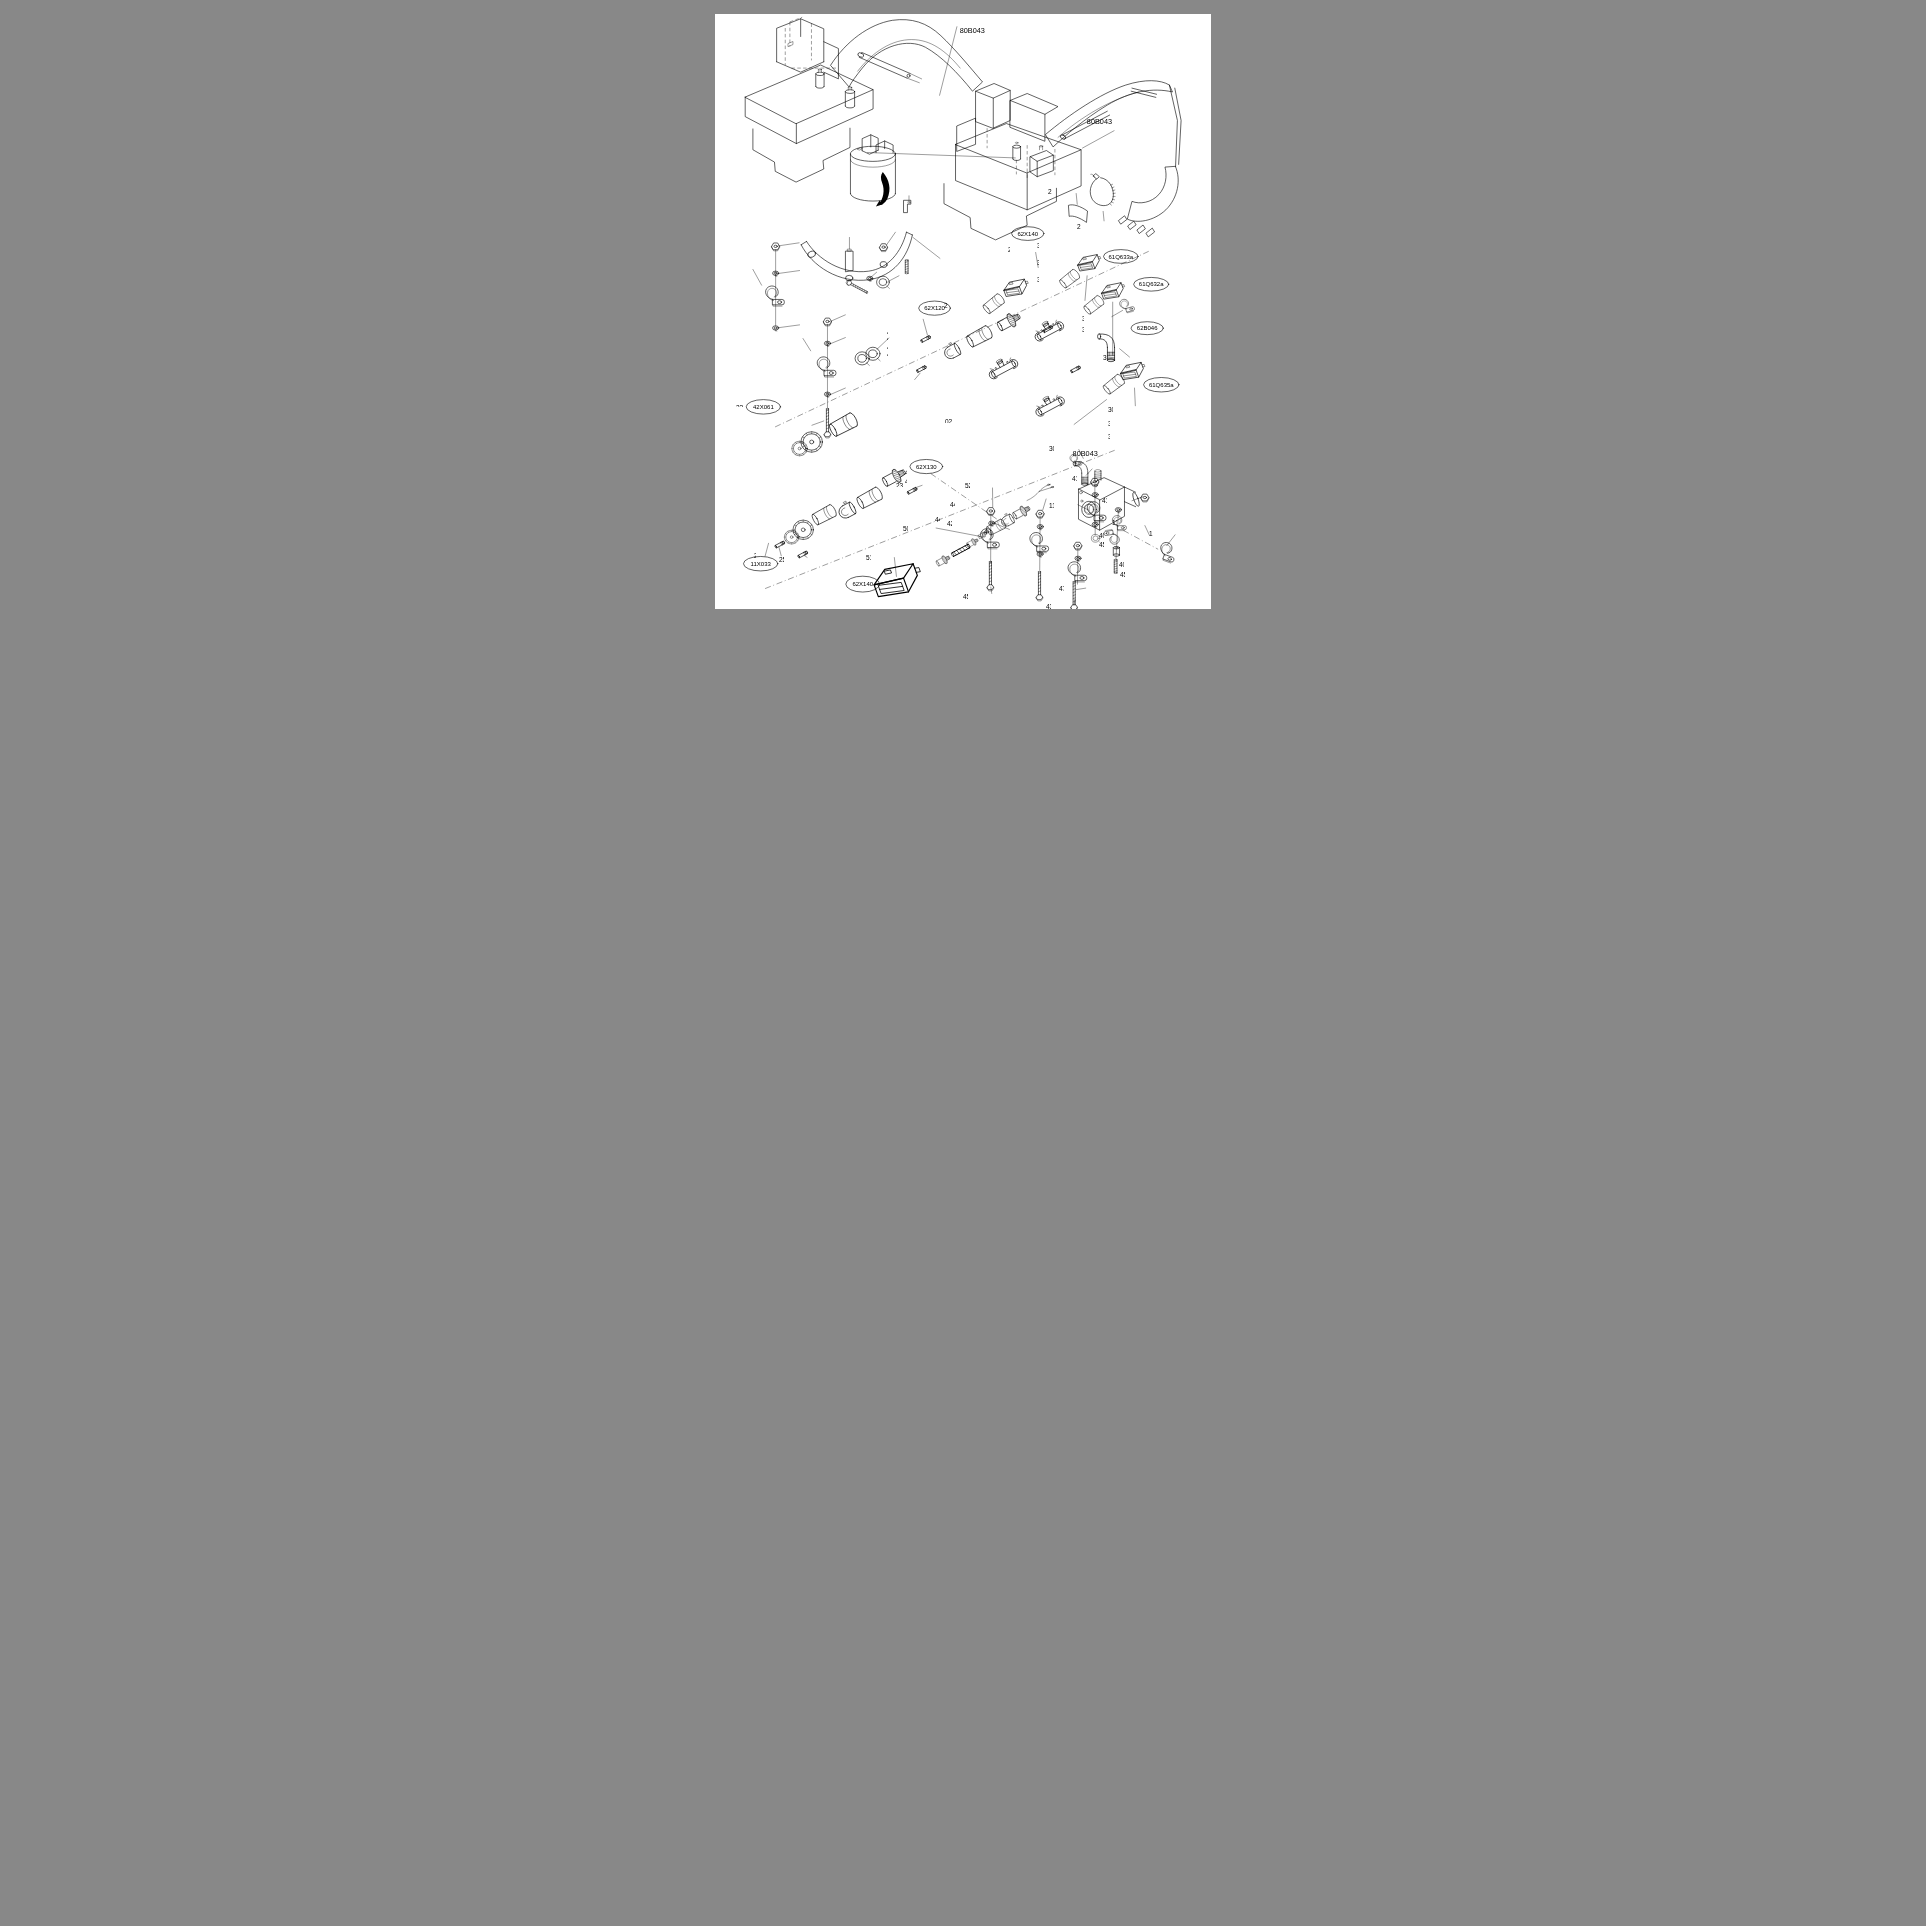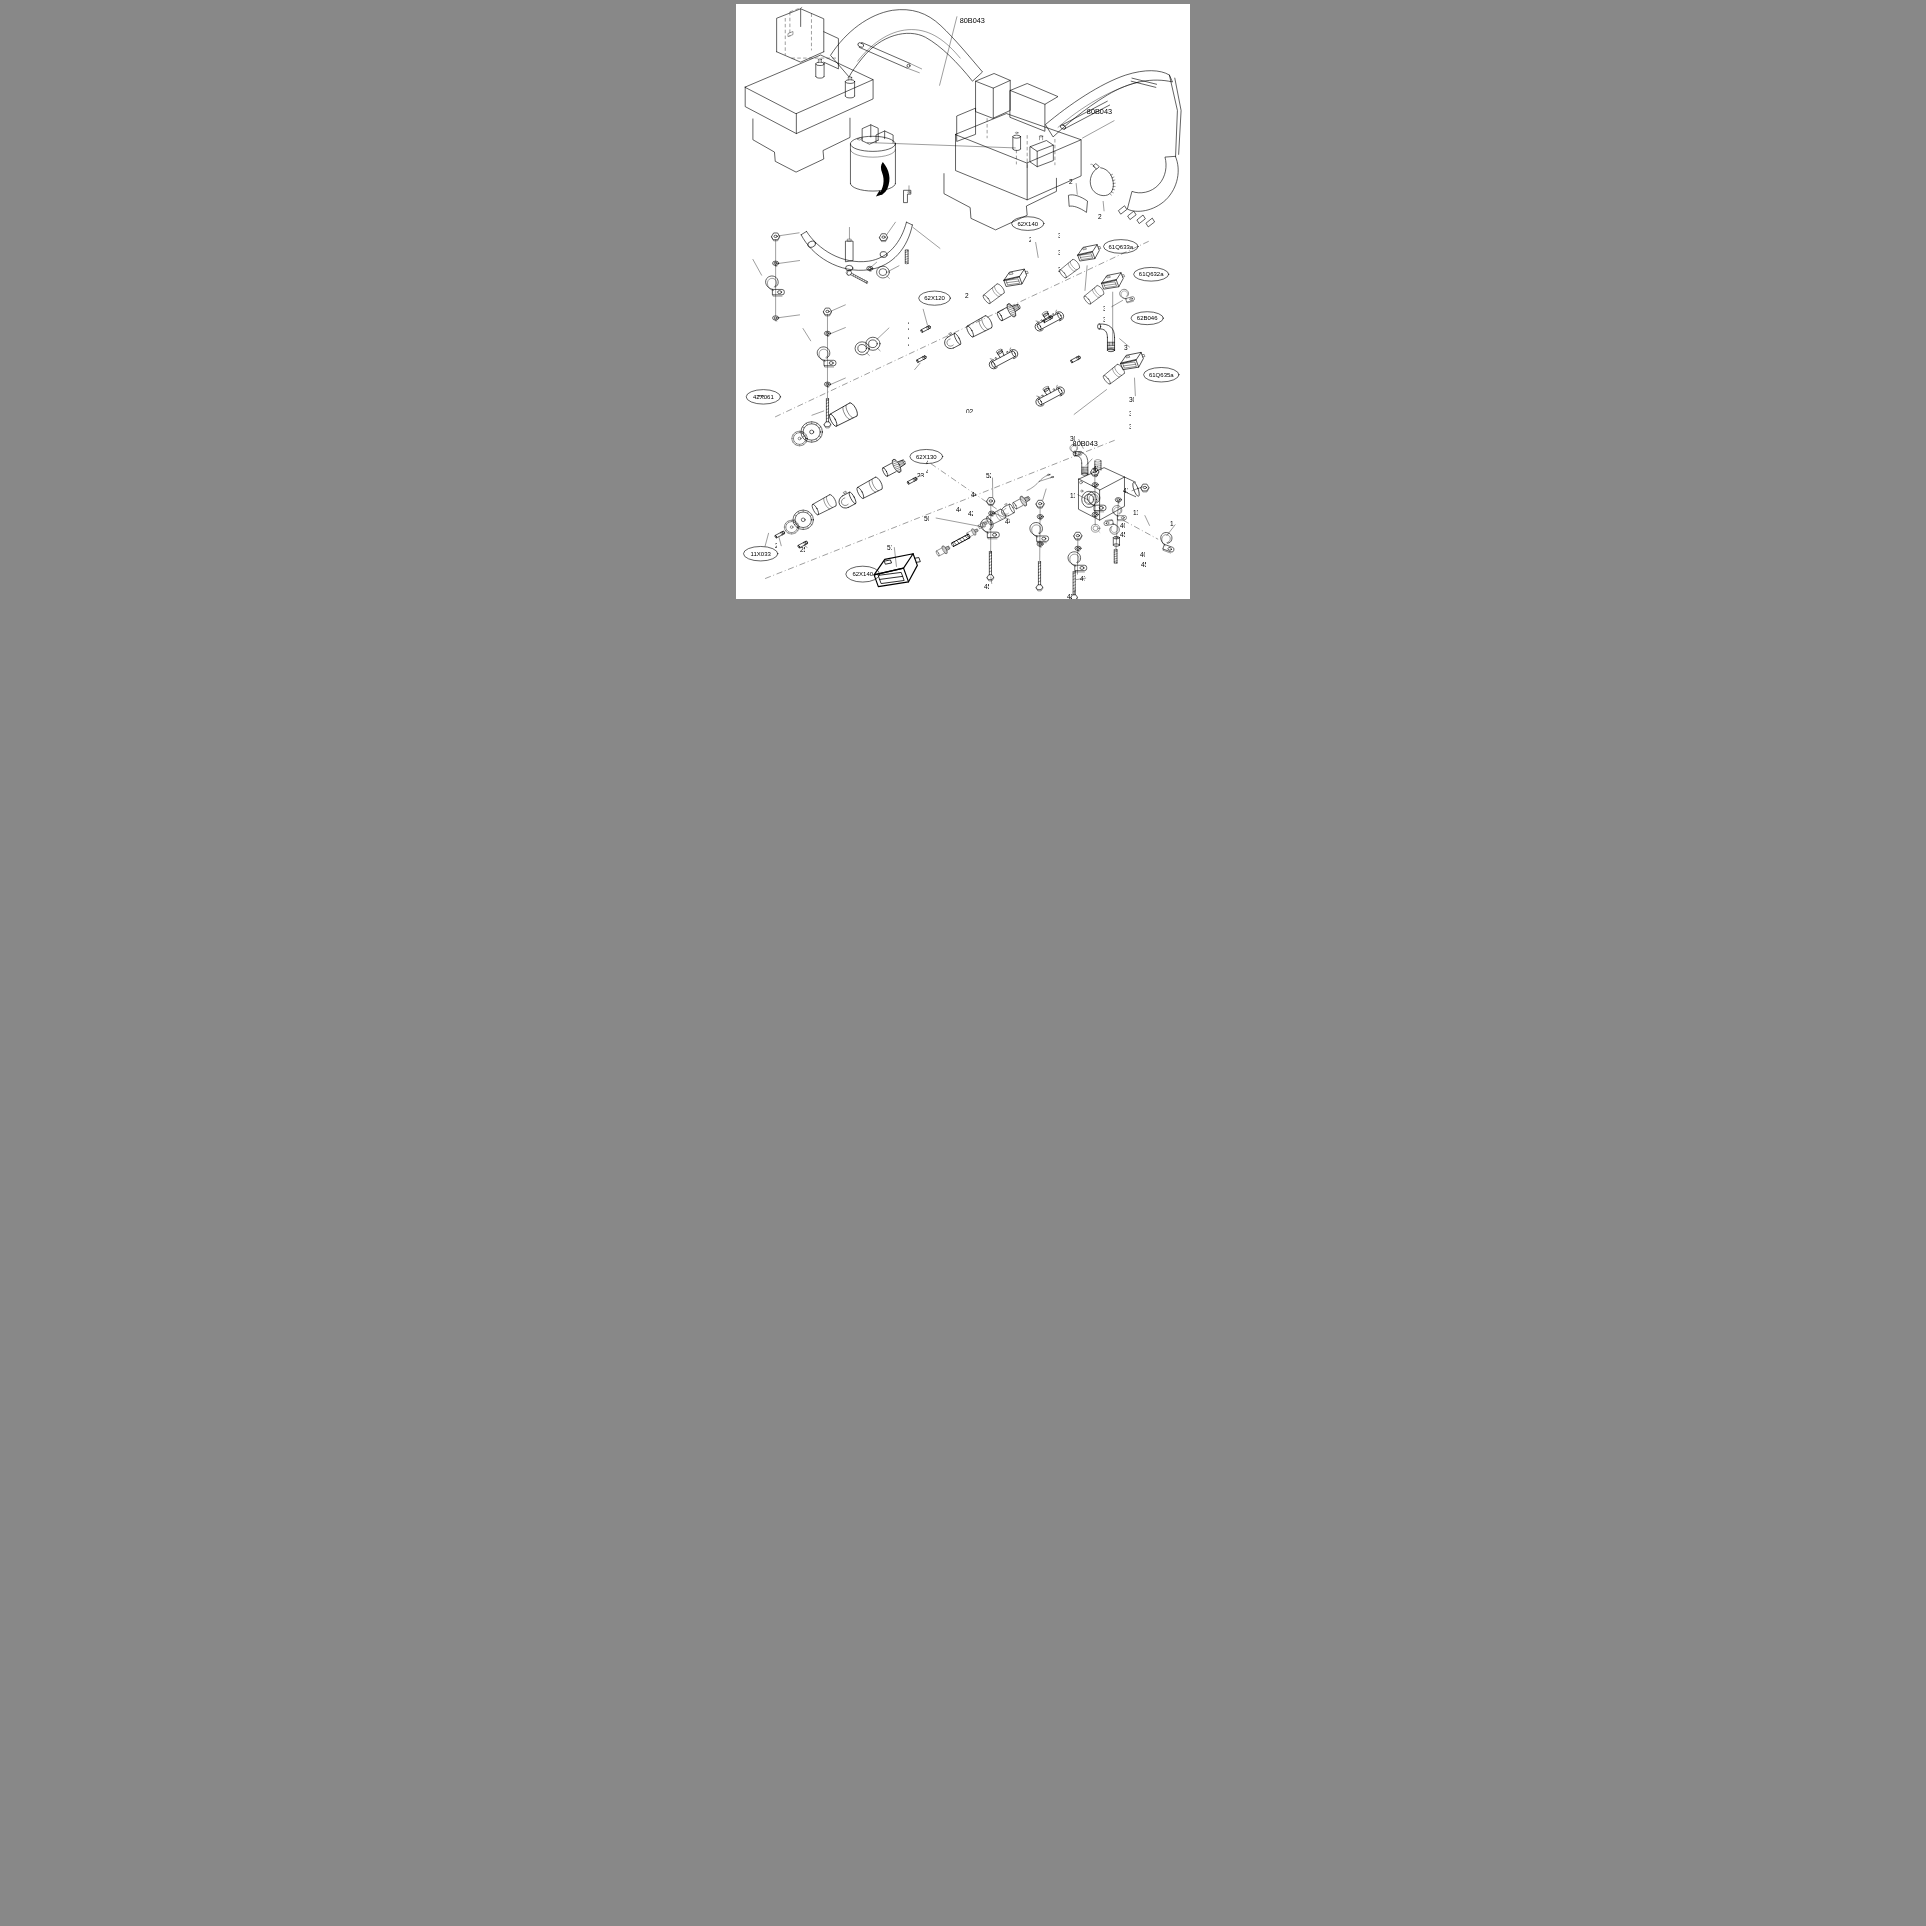--- a/index.html
+++ b/index.html
@@ -1,16 +1,16 @@
 <!DOCTYPE html>
 <html style="font-size:6.2px"><head>
 <meta charset="utf-8">
 <style>
   html,body{margin:0;padding:0;background:#888;}
-  .stage{position:relative;width:454px;height:595px;background:#ffffff;margin:4px auto;
+  .stage{position:relative;width:496px;height:595px;background:#ffffff;margin:14px auto;
          font-family:"Liberation Sans",sans-serif;overflow:hidden;}
   .stage svg{position:absolute;left:0;top:0;width:100%;height:100%;}
   svg *{vector-effect:none;}
   .ln{stroke:#000;fill:none;stroke-width:8;stroke-linecap:round;stroke-linejoin:round;}
   .ln-thin{stroke:#000;fill:none;stroke-width:5;stroke-linecap:round;}
   .ln-dash{stroke:#000;fill:none;stroke-width:5;stroke-dasharray:46 30;}
   .ln-dashdot{stroke:#000;fill:none;stroke-width:5;stroke-dasharray:80 34 12 34;}
   .fillb{fill:#000;stroke:none;}
   .callout-text{font-family:"Liberation Sans",sans-serif;font-size:78px;fill:#000;
                 text-anchor:middle;}

